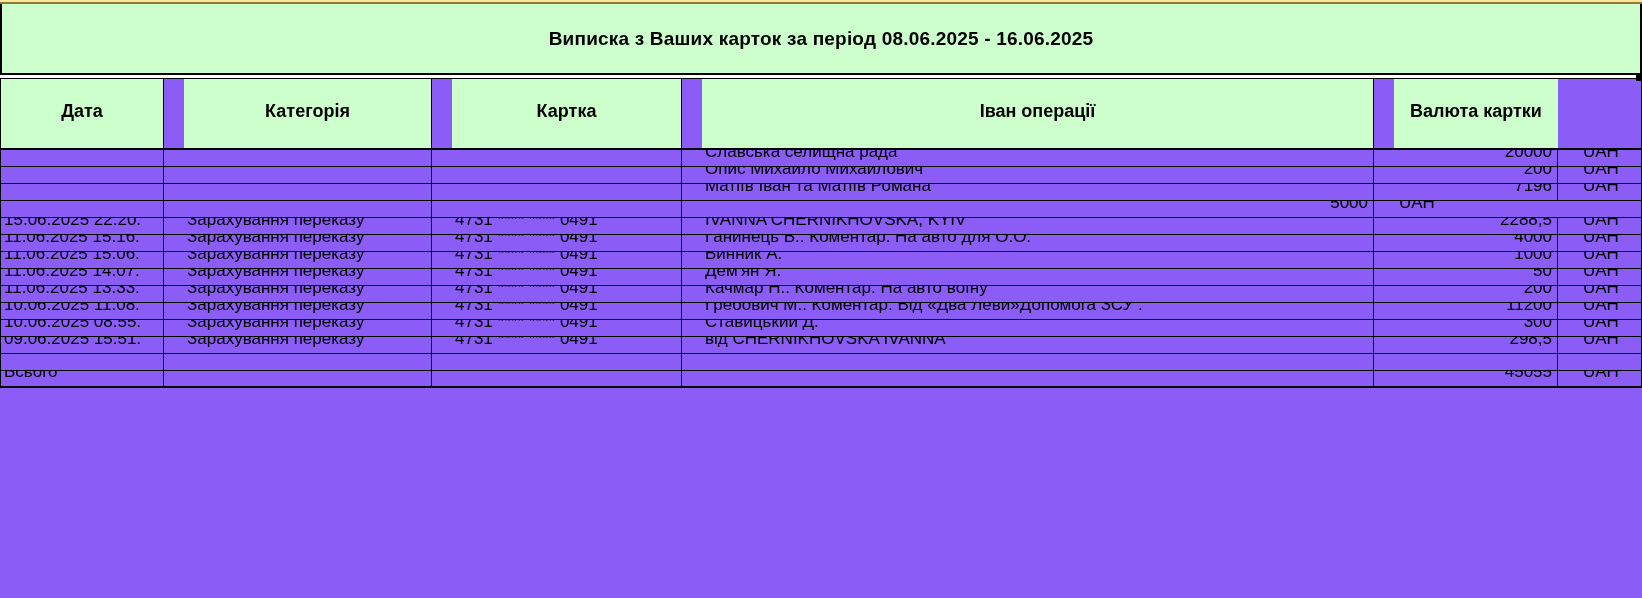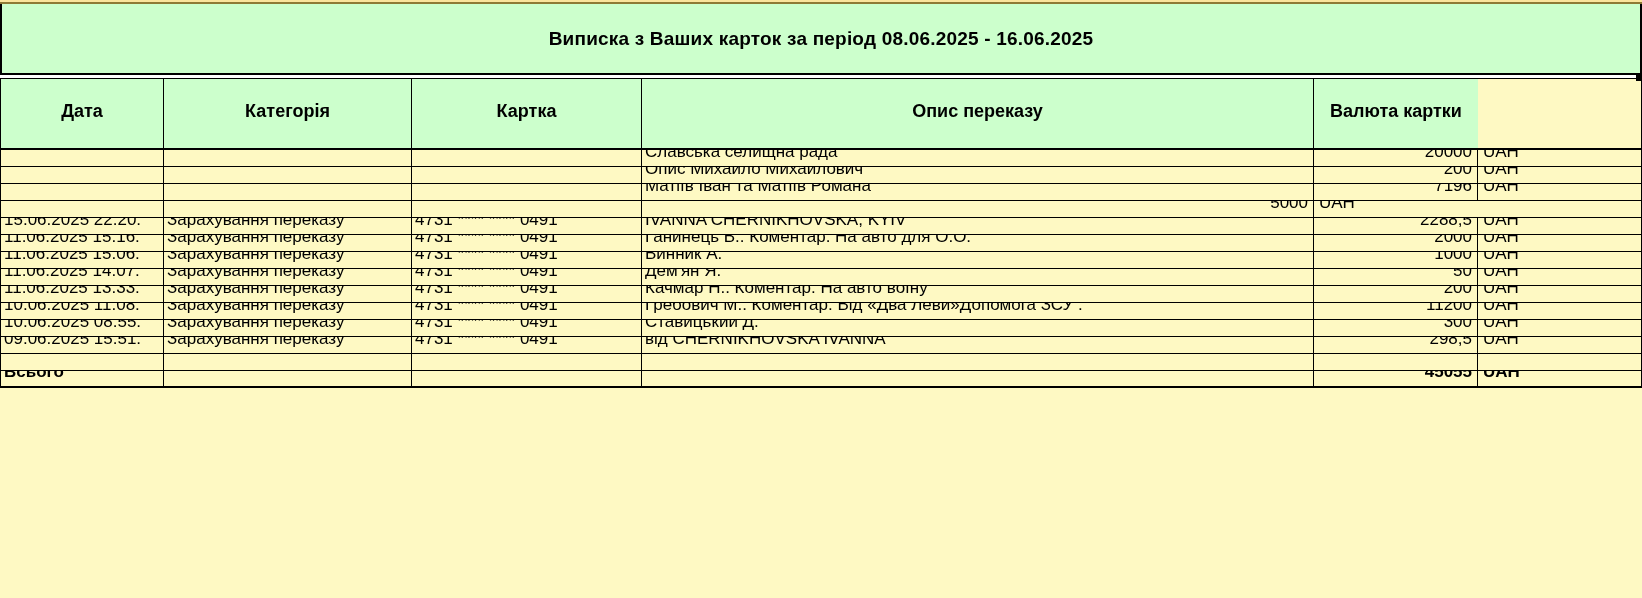--- a/index.html
+++ b/index.html
@@ -5,21 +5,21 @@
   * { box-sizing: border-box; margin: 0; padding: 0; }
   html, body { background: #ffffff; }
   body {
     font-family: "Liberation Sans", "DejaVu Sans", sans-serif;
     color: #000000;
   }
   .sheet {
     position: relative;
     width: 1642px;
     height: 598px;
-    background: #fef9c3;
+    background: #8b5cf6;
     overflow: hidden;
   }
   
   .top-strip {
     height: 4px;
     background: #fbe49c;
     border-bottom: 2px solid #8e7a35;
   }
   
   .title-cell {
@@ -47,20 +47,21 @@
     background: #000000;
   }
   .grid {
     border-left: 1px solid #000000;
     border-right: 1px solid #000000;
   }
   .row {
     display: grid;
     grid-template-columns: 163px 248px 230px 672px 164px 163px;
     border-bottom: 1px solid #000000;
+    gap: 20px;
   }
   .row.header {
     border-top: 1px solid #000000;
     border-bottom: 2px solid #000000;
     height: 72px;
   }
   .row.data { height: 17px; }
   .row.total { border-bottom: 2px solid #000000; }
   .cell {
     border-right: 1px solid #000000;
@@ -78,21 +79,21 @@
     align-items: center;
     justify-content: center;
     text-align: center;
     font-weight: bold;
     font-size: 18px;
     line-height: 23px;
     white-space: normal;
   }
   .c-amount { justify-content: flex-end; padding-right: 5px; }
   .c-currency { padding-left: 5px; }
-  .total .cell { font-weight: bold; }
+  .total .cell { font-weight: normal; }
 </style>
 </head>
 <body>
 
 <div class="sheet">
 
   <div class="top-strip"></div>
 
   <div class="title-cell">
     <span>Виписка з Ваших карток за період 08.06.2025 - 16.06.2025</span>
@@ -100,21 +101,21 @@
   <div class="fill-handle"></div>
 
   <div class="title-gap"></div>
 
   <div class="grid">
 
     <div class="row header">
       <div class="cell">Дата</div>
       <div class="cell">Категорія</div>
       <div class="cell">Картка</div>
-      <div class="cell">Опис переказу</div>
+      <div class="cell">Іван операції</div>
       <div class="cell">Валюта картки</div>
     </div>
 
     <div>
   <div class="row data">
     <div class="cell c-date"></div>
     <div class="cell c-category"></div>
     <div class="cell c-card"></div>
     <div class="cell c-desc">Славська селищна рада</div>
     <div class="cell c-amount">20000</div>
@@ -154,21 +155,21 @@
     <div class="cell c-desc">IVANNA CHERNIKHOVSKA, KYIV</div>
     <div class="cell c-amount">2288,5</div>
     <div class="cell c-currency">UAH</div>
   </div>
 
   <div class="row data">
     <div class="cell c-date">11.06.2025 15:16:</div>
     <div class="cell c-category">Зарахування переказу</div>
     <div class="cell c-card">4731 **** **** 0491</div>
     <div class="cell c-desc">Ганинець В.. Коментар: На авто для О.О.</div>
-    <div class="cell c-amount">2000</div>
+    <div class="cell c-amount">4000</div>
     <div class="cell c-currency">UAH</div>
   </div>
 
   <div class="row data">
     <div class="cell c-date">11.06.2025 15:06:</div>
     <div class="cell c-category">Зарахування переказу</div>
     <div class="cell c-card">4731 **** **** 0491</div>
     <div class="cell c-desc">Винник А.</div>
     <div class="cell c-amount">1000</div>
     <div class="cell c-currency">UAH</div>

